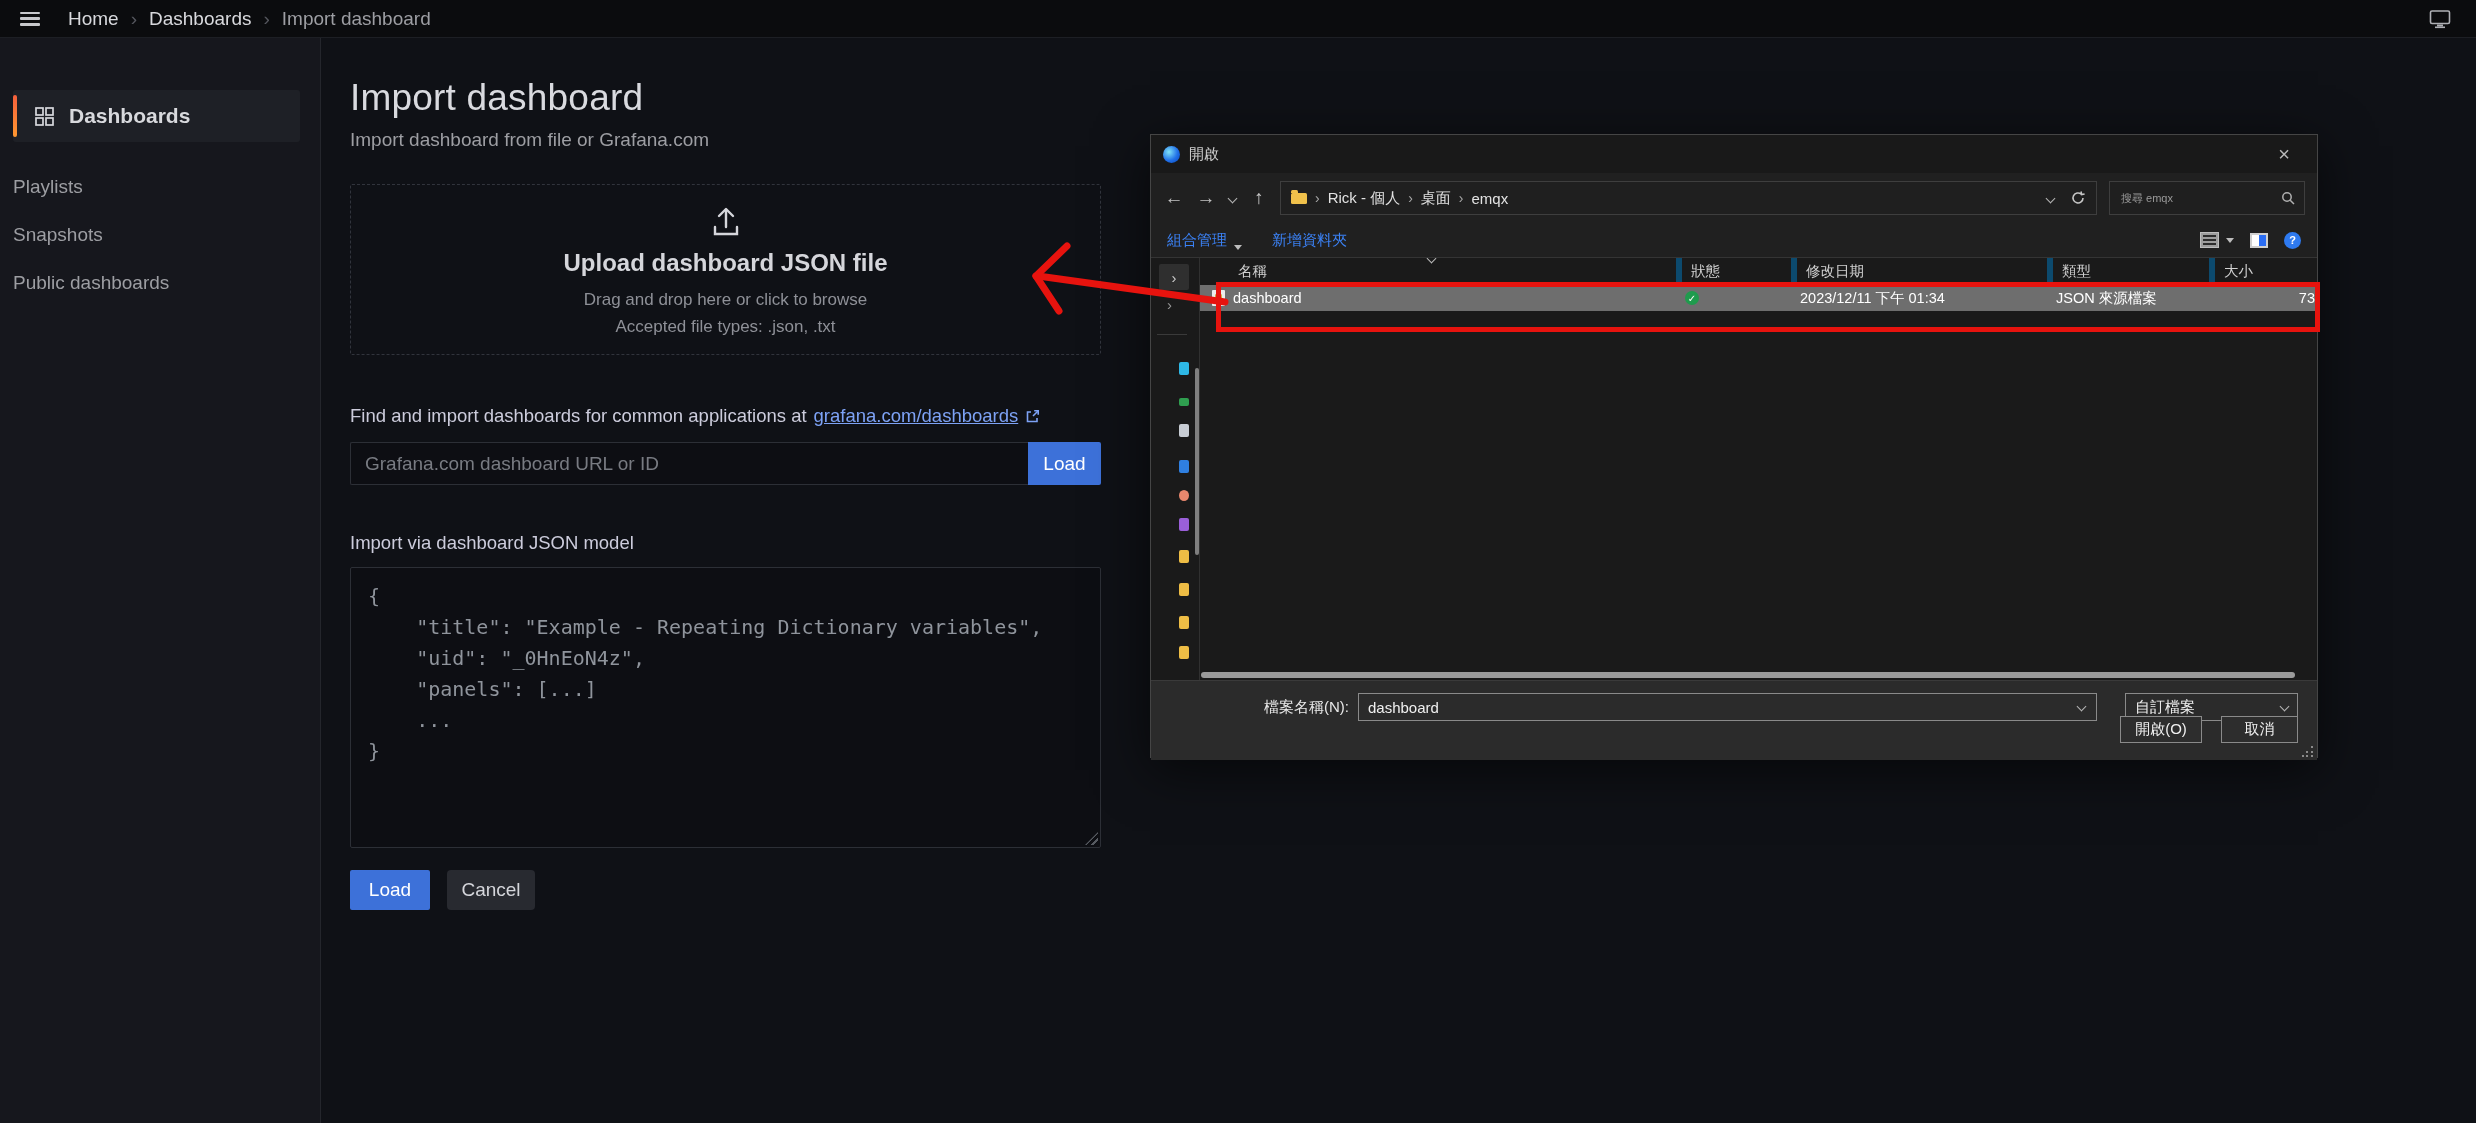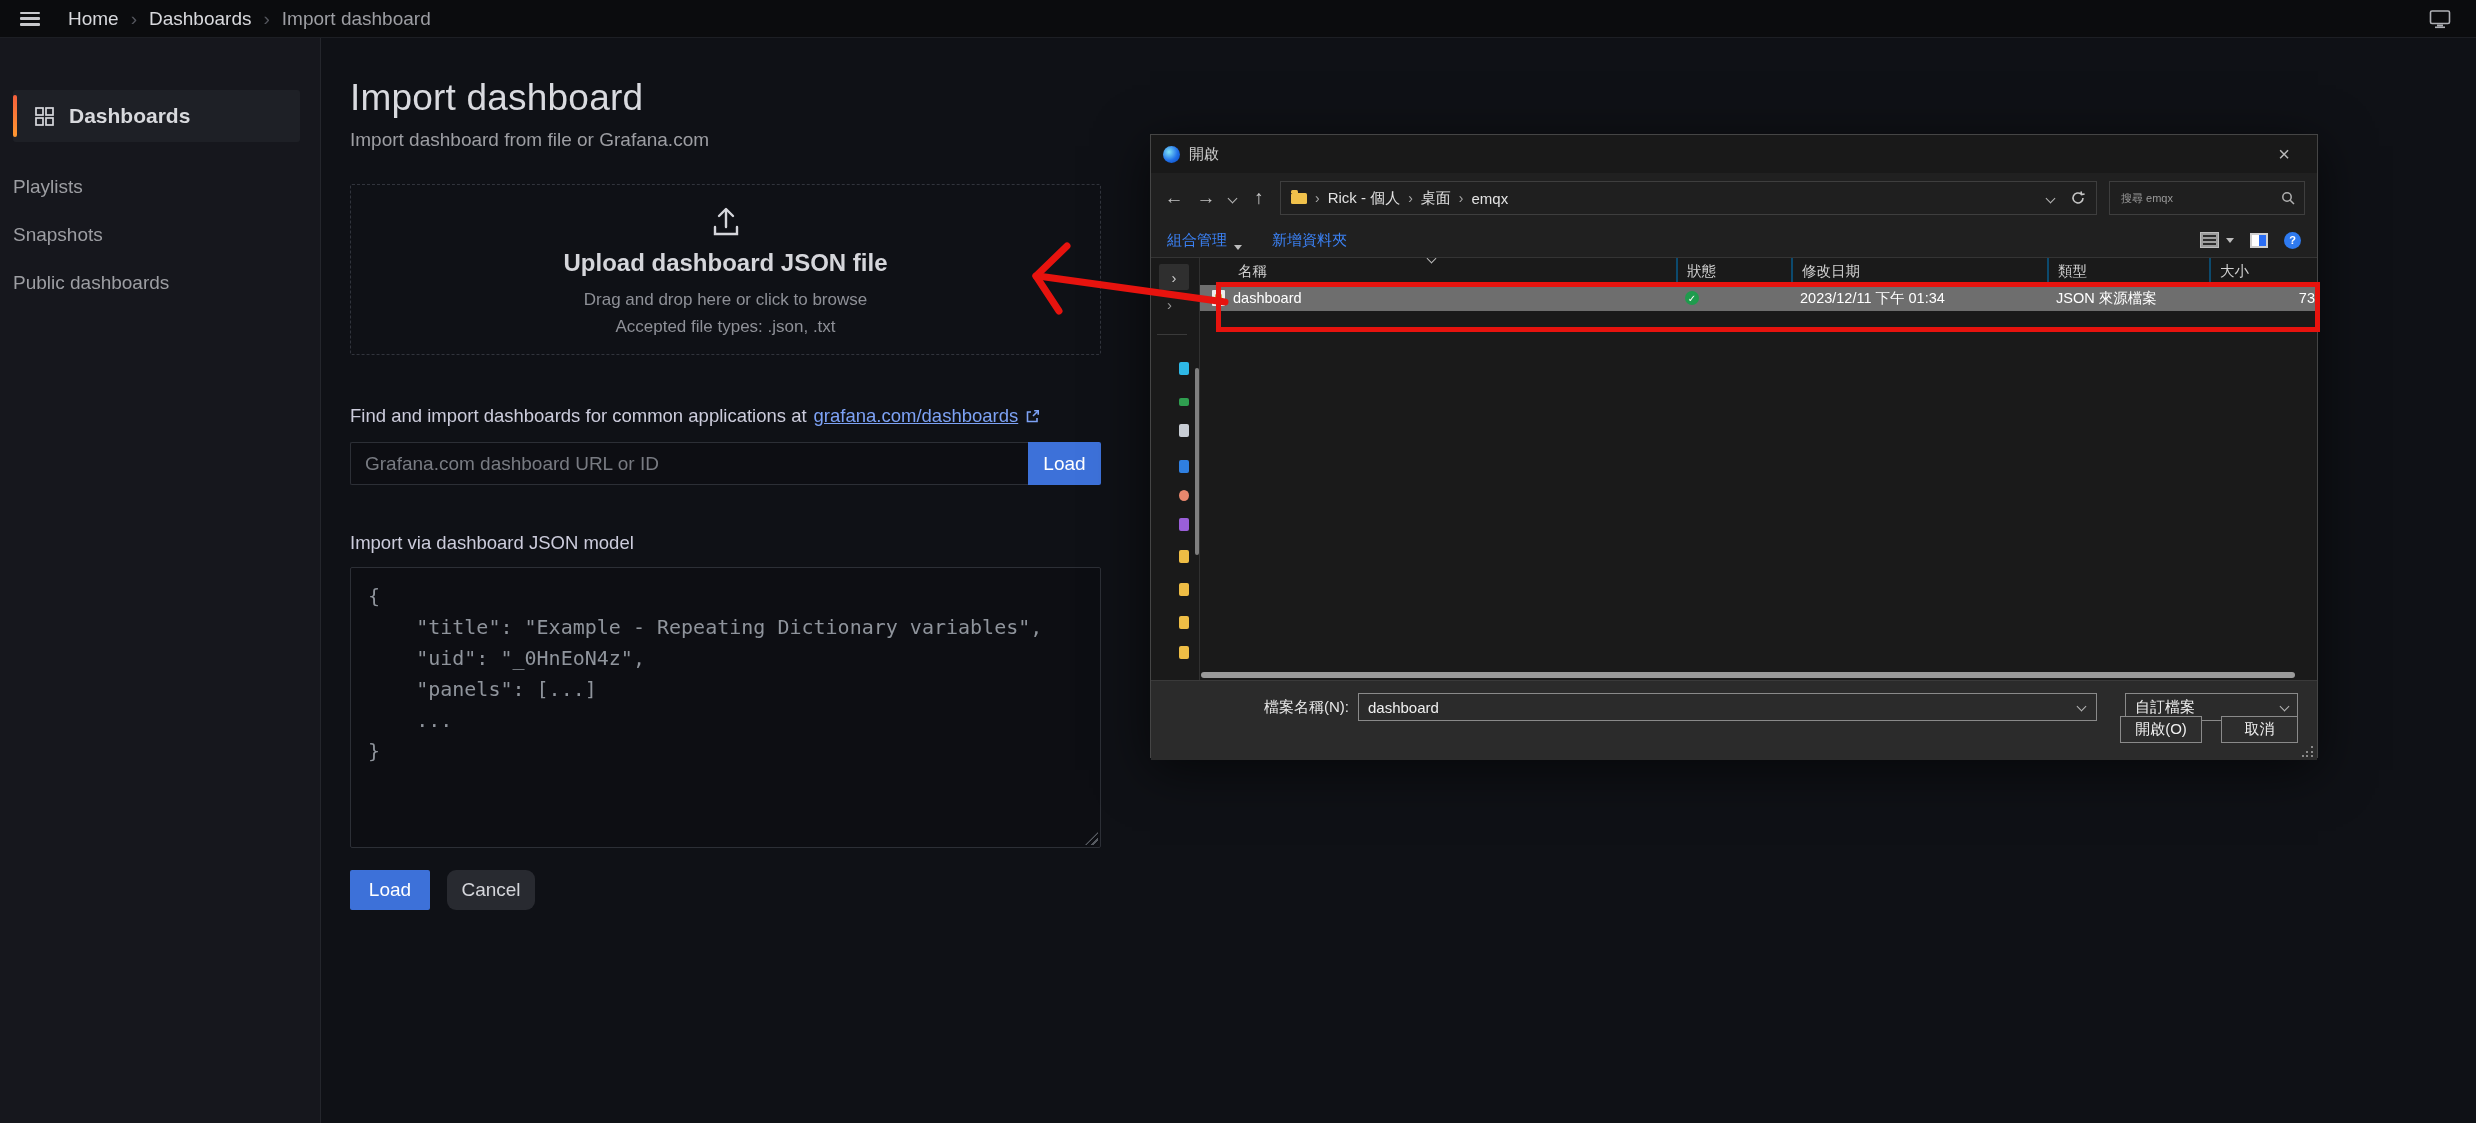--- a/index.html
+++ b/index.html
@@ -49,21 +49,21 @@
   .json-box{position:relative;box-sizing:border-box;margin-top:13px;width:751px;height:281px;background:#0d0e13;
             border:1px solid #2c2f36;border-radius:2px;padding:13px 17px;
             font-family:"DejaVu Sans Mono","Liberation Mono",monospace;font-size:20px;line-height:31px;
             color:#8f949c;white-space:pre;overflow:hidden;}
   .json-box::after{content:"";position:absolute;right:2px;bottom:2px;width:13px;height:13px;
             background:repeating-linear-gradient(135deg,transparent 0 3px,#565a61 3px 5px);
             clip-path:polygon(100% 0,100% 100%,0 100%);}
   .actions{margin-top:22px;display:flex;gap:17px;}
   .btn-load{width:80px;height:40px;background:#3d71d9;border:none;border-radius:2px;color:#fff;font-size:19px;
             font-family:"Liberation Sans",sans-serif;cursor:pointer;}
-  .btn-cancel{width:88px;height:40px;background:#282a30;border:none;border-radius:9px;color:#d5d6db;font-size:19px;
+  .btn-cancel{width:88px;height:40px;background:#282a30;border:none;border-radius:4px;color:#d5d6db;font-size:19px;
             font-family:"Liberation Sans",sans-serif;cursor:pointer;}
 
   
   .dialog{position:absolute;left:1150px;top:134px;width:1168px;height:624px;background:#202020;
           border:1px solid #454545;box-sizing:border-box;box-shadow:0 12px 50px rgba(0,0,0,.6);z-index:10;
           color:#e0e0e0;font-size:15px;}
   .dlg-titlebar{height:38px;background:#191919;display:flex;align-items:center;padding:0 12px;gap:9px;}
   .edge-icon{width:17px;height:17px;border-radius:50%;
           background:radial-gradient(circle at 35% 35%,#7fe3f7,#2170e8 55%,#0b4ec2 90%);}
   .dlg-title{font-size:15px;color:#cfcfcf;}
@@ -102,21 +102,21 @@
   .left-strip{position:absolute;left:0;top:0;bottom:0;width:48px;}
   .expander{position:absolute;left:8px;top:6px;width:30px;height:26px;background:#2f2f2f;border-radius:2px;
           color:#cccccc;font-size:15px;display:flex;align-items:center;justify-content:center;cursor:pointer;}
   .expander2{position:absolute;left:16px;top:38px;color:#979797;font-size:15px;cursor:pointer;}
   .strip-divider{position:absolute;left:6px;top:76px;width:30px;border-top:1px solid #3a3a3a;}
   .strip-ico{position:absolute;left:28px;width:10px;height:13px;border-radius:2px;}
   .strip-scroll{position:absolute;left:44px;top:110px;width:4px;height:187px;background:#7f7f7f;border-radius:2px;}
   .file-table{position:absolute;left:48px;right:0;top:0;bottom:0;border-left:1px solid #303030;}
   .tbl-header{position:relative;display:flex;height:27px;align-items:center;color:#d0d0d0;font-size:14.5px;}
   .th{box-sizing:border-box;height:100%;display:flex;align-items:center;padding-left:9px;cursor:pointer;}
-  .th + .th{border-left:2px solid #0c4a6e;}
+  .th + .th{border-left:6px solid #0c4a6e;}
   .th-name{width:476px;padding-left:38px;}
   .th-status{width:115px;}
   .th-date{width:256px;}
   .th-type{width:162px;}
   .th-size{flex:1;}
   .sort-chev{position:absolute;left:228px;top:-3px;width:6px;height:6px;border-right:1.5px solid #bdbdbd;
           border-bottom:1.5px solid #bdbdbd;transform:rotate(45deg);}
   .file-row{display:flex;height:26px;align-items:center;background:#6e6e6e;color:#fff;font-size:14.5px;cursor:pointer;}
   .td{box-sizing:border-box;height:100%;display:flex;align-items:center;padding-left:9px;}
   .td-name{width:476px;padding-left:12px;gap:8px;}

